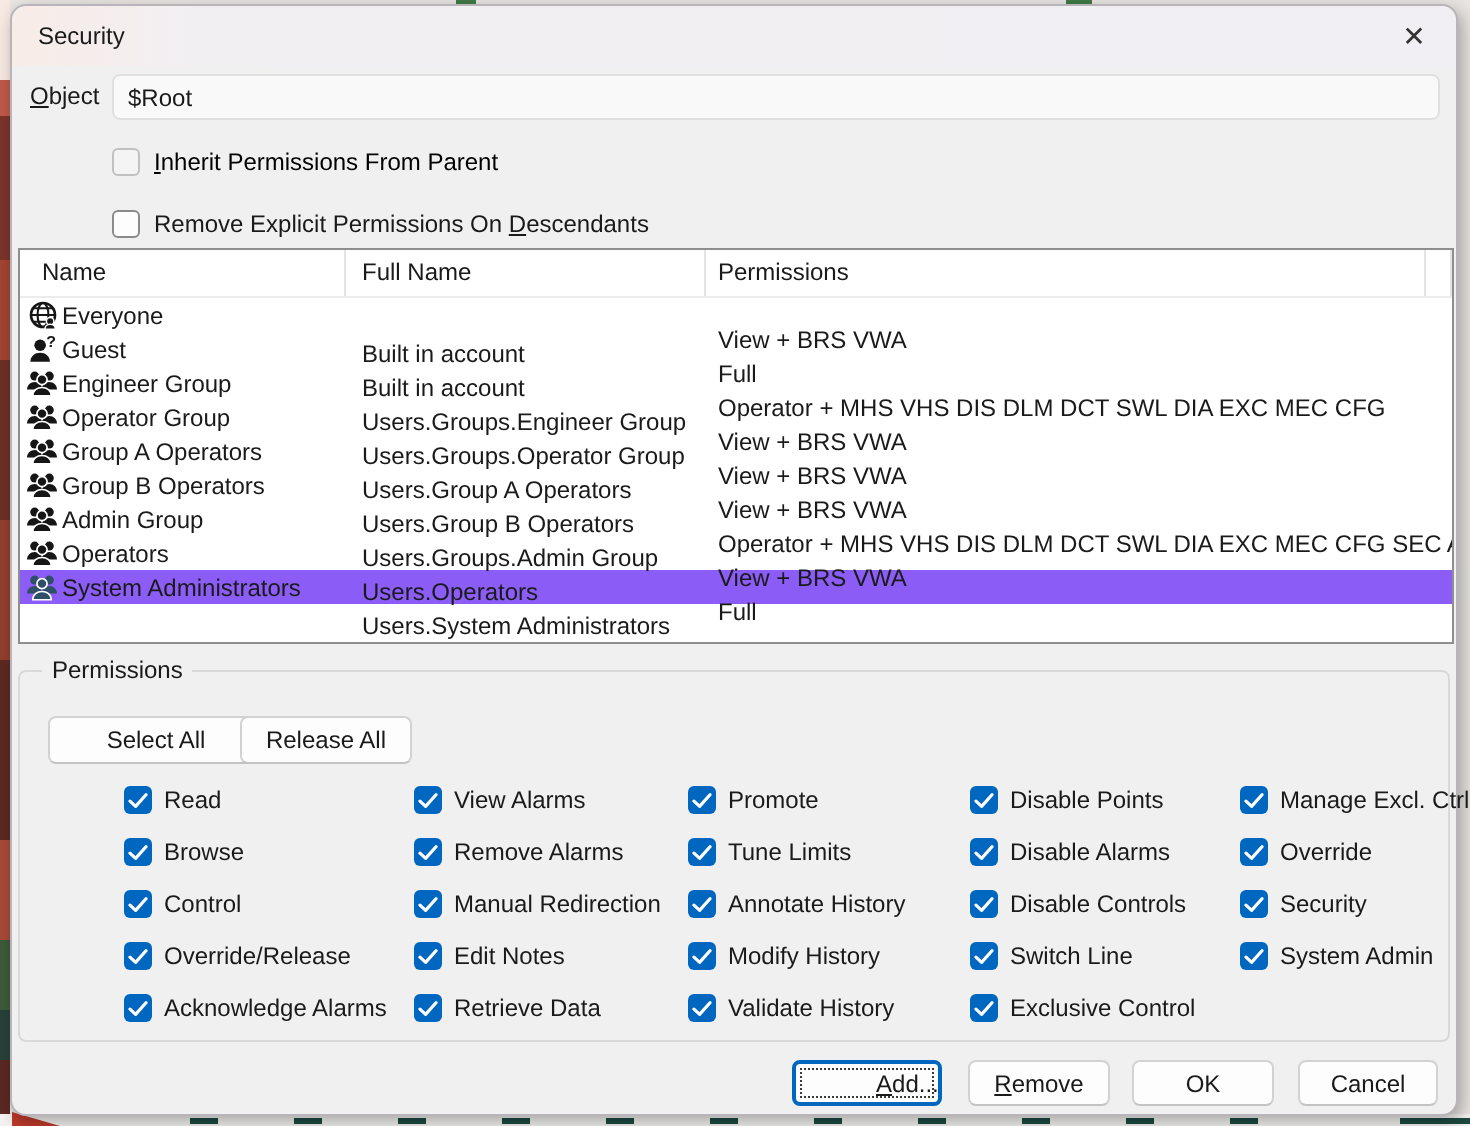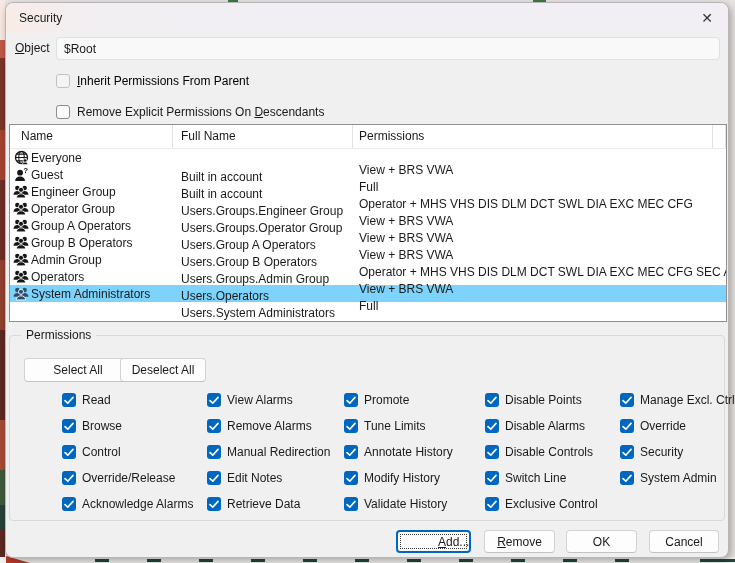--- a/index.html
+++ b/index.html
@@ -64,21 +64,21 @@
     position:absolute; left:3px; top:121px; width:718px; height:198px; box-sizing:border-box;
     background:#fff; border:1px solid #8f8f8f; overflow:hidden;
   }
   .thead{ display:flex; height:23px; border-bottom:1px solid #ececec; }
   .th{ box-sizing:border-box; border-right:1px solid #e3e3e3; padding-top:4px; }
   .th-0{ width:163px; padding-left:11px; }
   .th-1{ width:180px; padding-left:8px; }
   .th-2{ width:360px; padding-left:6px; }
   .th-3{ flex:1; }
   .tr{ display:flex; height:17px; align-items:center; }
-  .tr.selected{ background:#7dd3fc; }
+  .tr.selected{ background:#8b5cf6; }
   .td-name{ width:163px; box-sizing:border-box; display:flex; align-items:center;
             padding-left:3px; gap:2px; white-space:nowrap; overflow:hidden; }
   .td-full{ width:180px; box-sizing:border-box; padding-left:8px; white-space:nowrap; overflow:hidden;margin-top:38px; }
   .td-perm{ flex:1; box-sizing:border-box; padding-left:6px; white-space:nowrap; overflow:hidden;margin-top:24px; }
   .row-icon{ width:16px; height:16px; display:flex; align-items:center; justify-content:center; flex:none; }
 
   
   .permbox{
     position:absolute; left:3px; top:332px; width:716px; height:186px; box-sizing:border-box;
     border:1px solid #d9d9d9; border-radius:4px;
@@ -297,21 +297,21 @@
           </div>
           <div class="td-full">Users.System Administrators</div>
           <div class="td-perm">Full</div>
         </div>
       </div>
   </div>
 
   <div class="permbox">
     <span class="permbox-legend">Permissions</span>
     <button class="btn sel-all">Select All</button>
-    <button class="btn desel-all">Deselect All</button>
+    <button class="btn desel-all">Release All</button>
     <div class="perm-grid" id="perm-grid">
         <div class="perm-item">
           <span class="perm-cb">
             <svg width="10" height="9" viewBox="0 0 10 9">
               <path d="M1 4.6 3.8 7.2 9 1.4" fill="none" stroke="#fff" stroke-width="1.6" stroke-linecap="round" stroke-linejoin="round"></path>
             </svg>
           </span>
           <span>Read</span>
         </div>
         <div class="perm-item">

